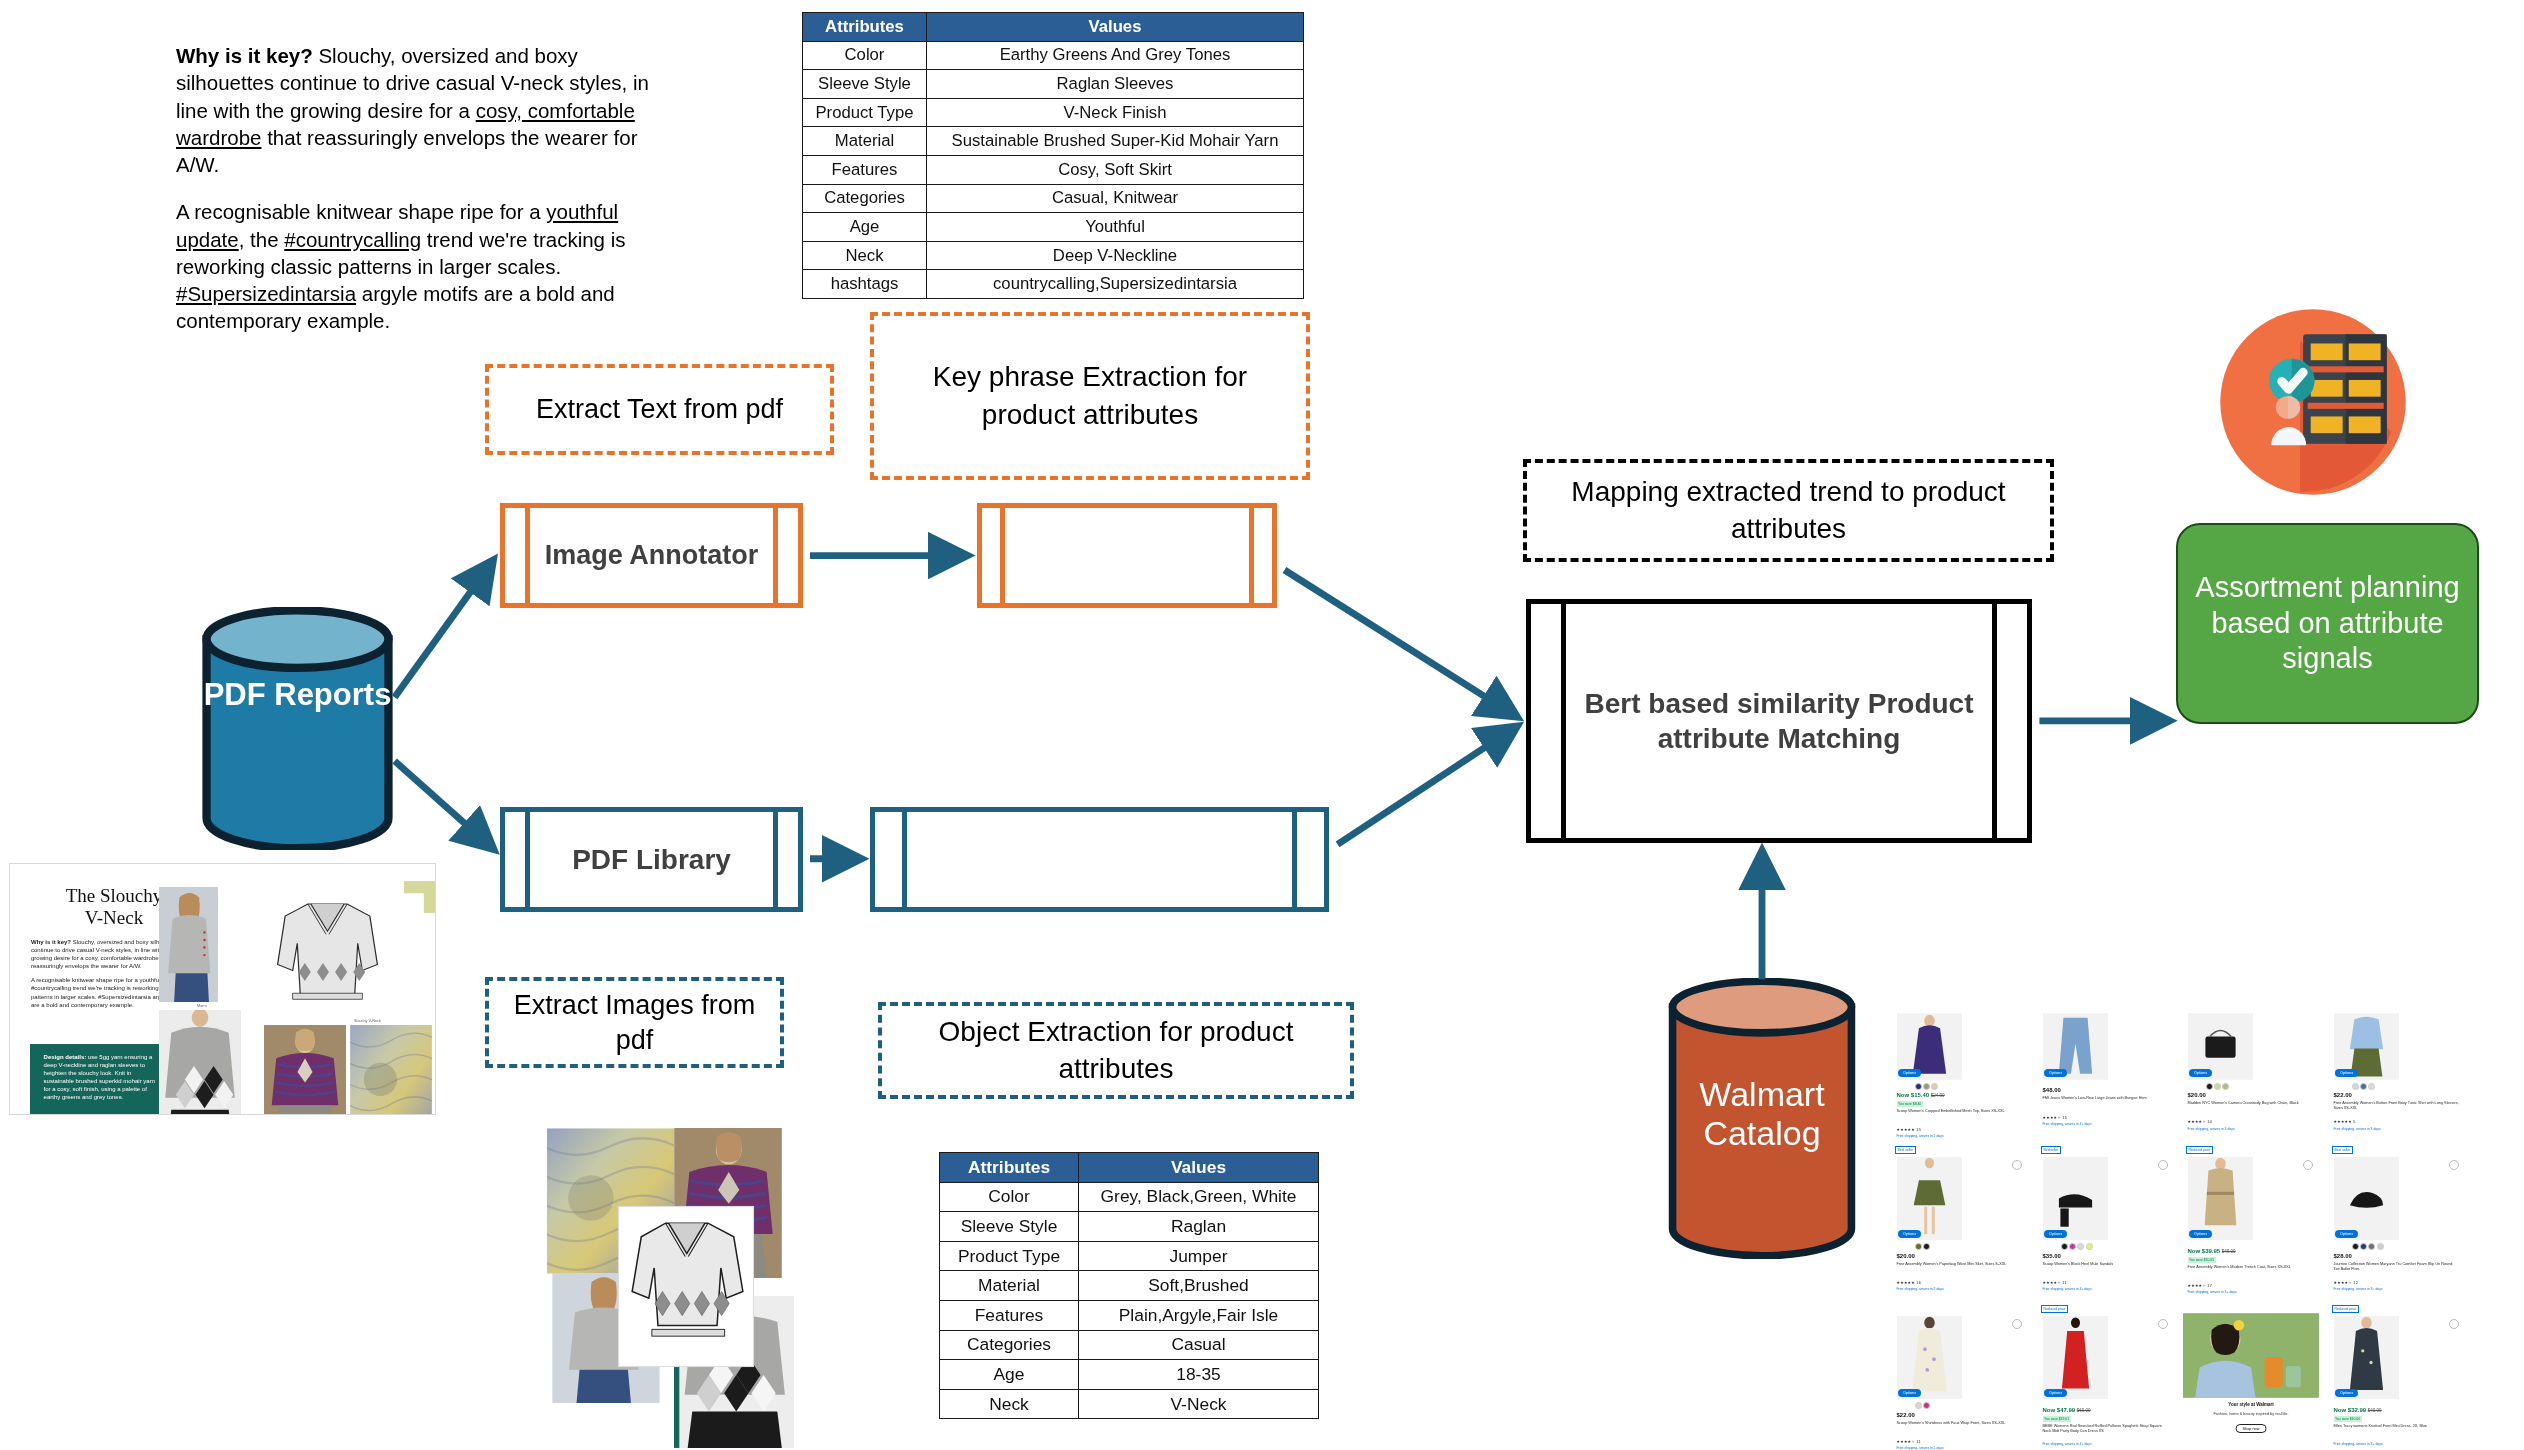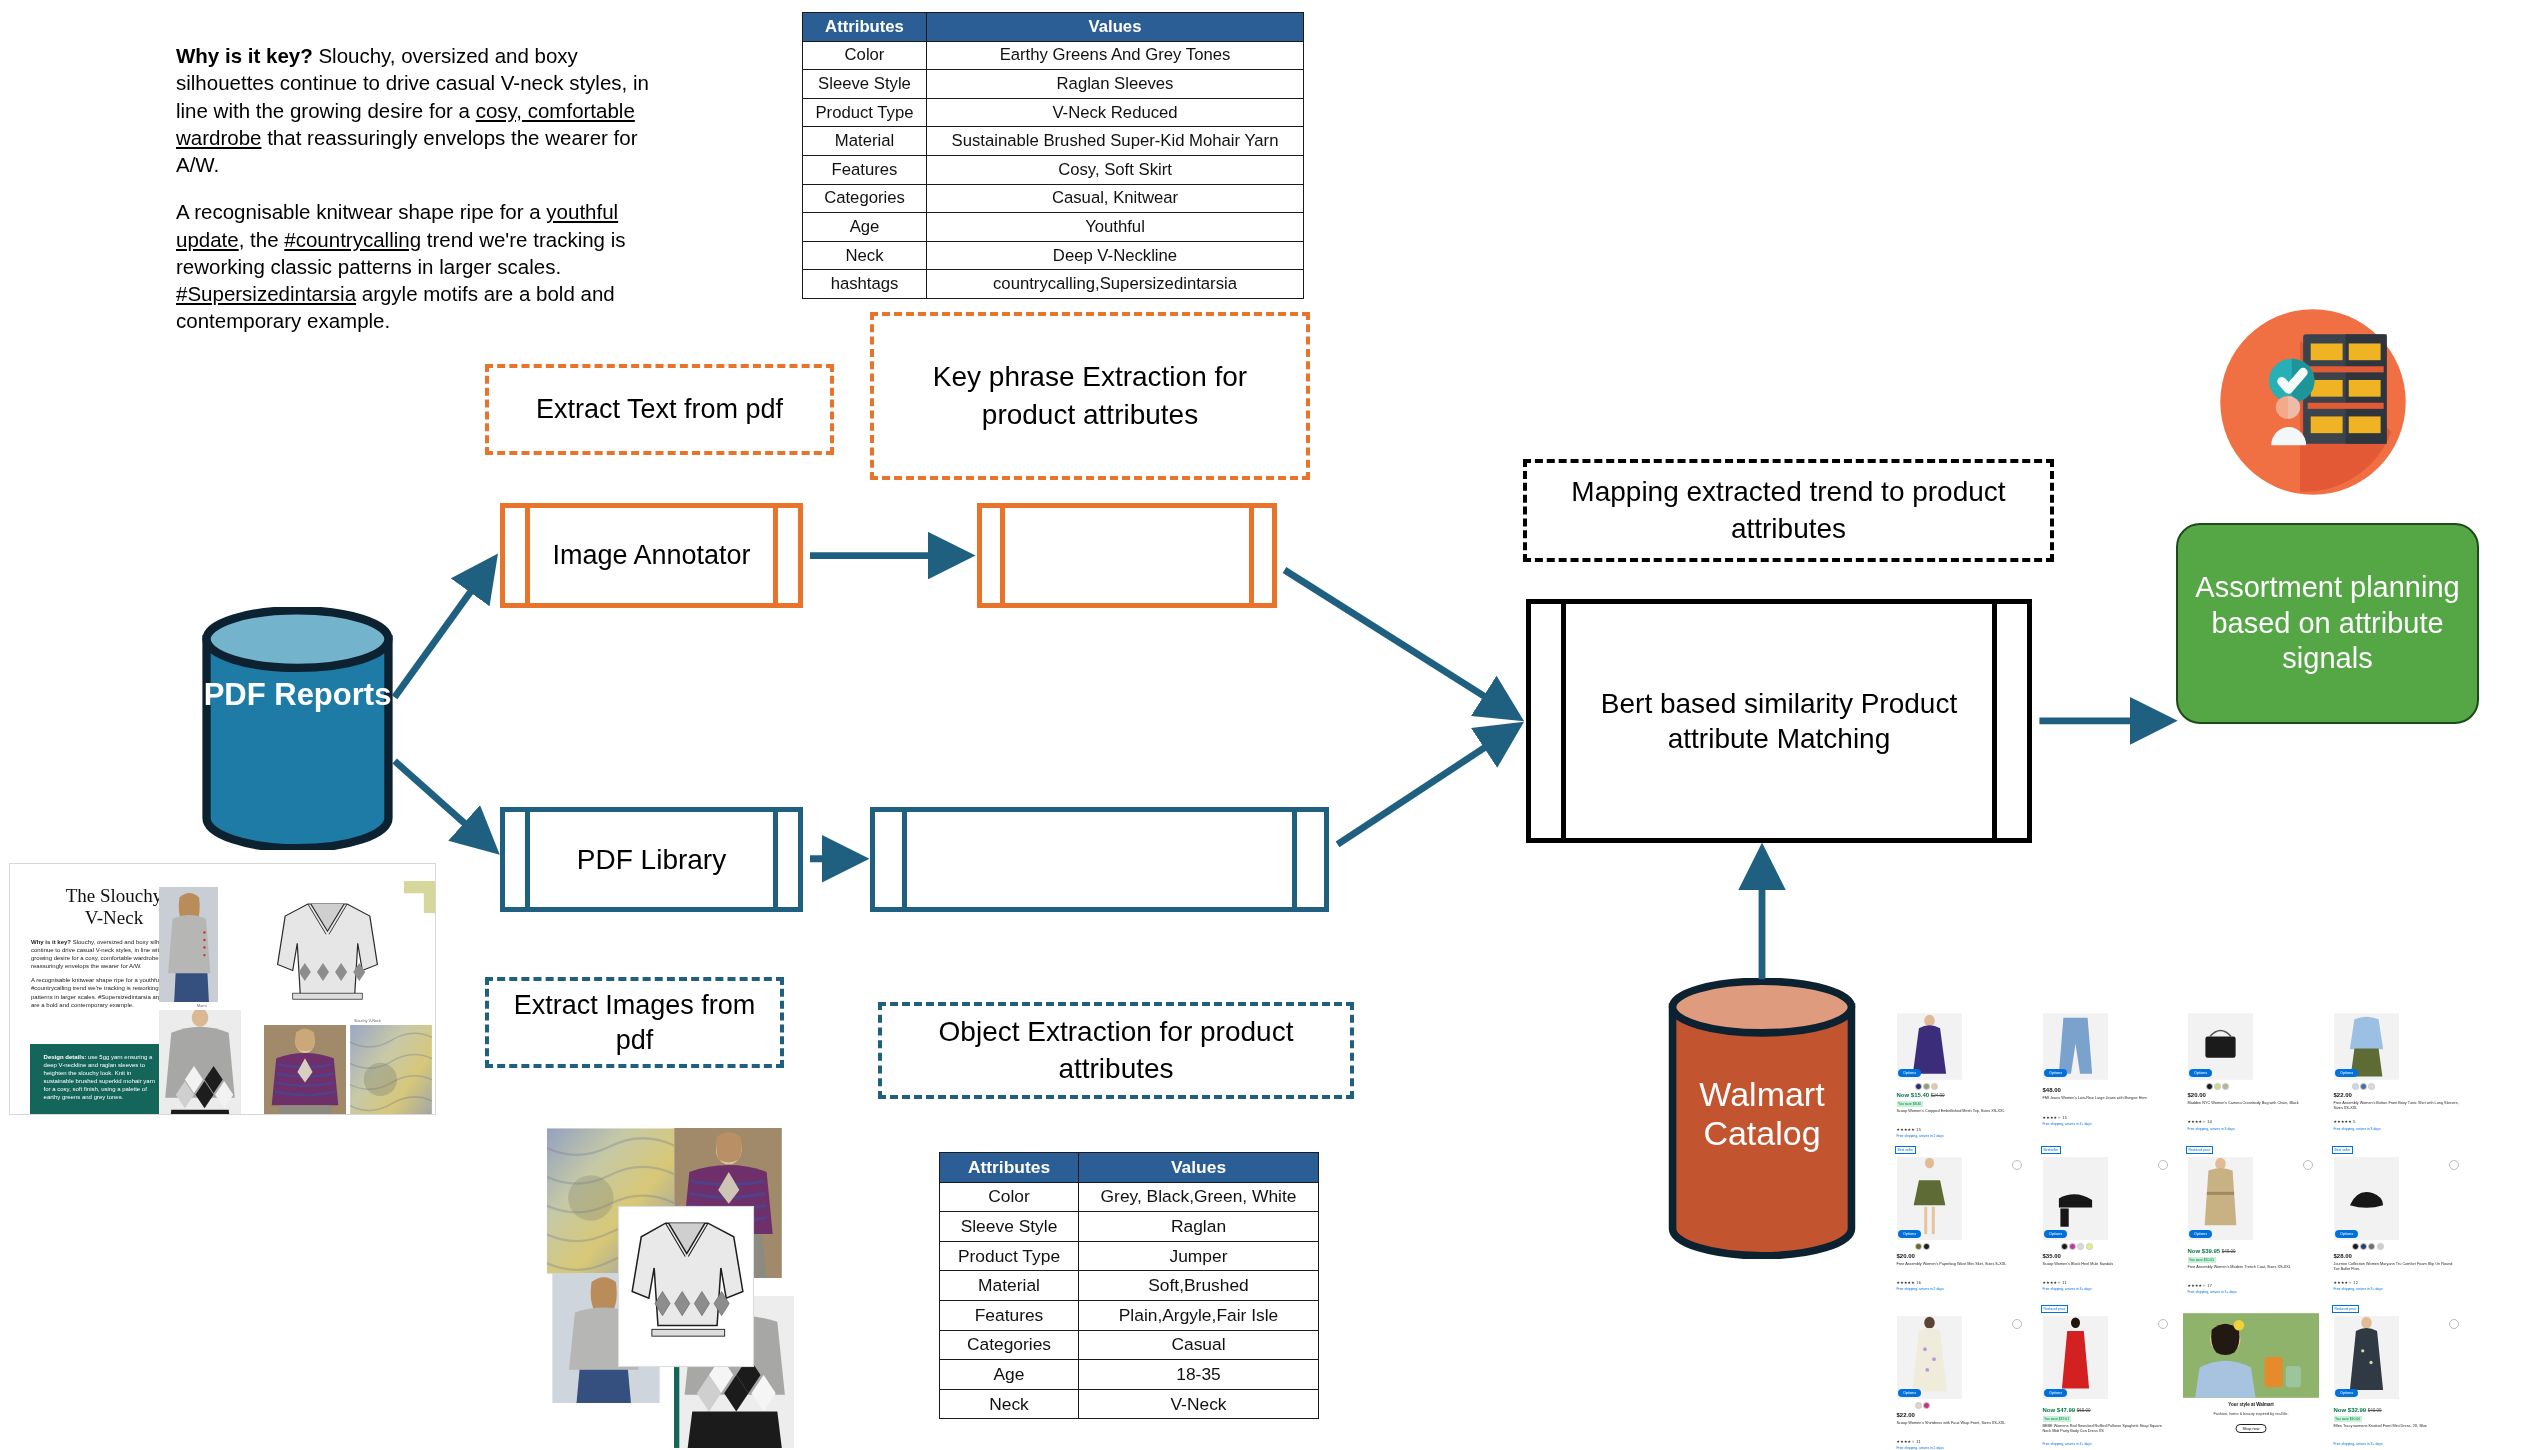--- a/index.html
+++ b/index.html
@@ -43,21 +43,21 @@
   }
   .dash-orange{border:4.5px dashed #E8742C;}
   .dash-blue{border:4.5px dashed #1F6080;}
   .dash-black{border:4.5px dashed #000000;}
 
   
   .procbox{box-sizing:border-box;position:absolute;background:#fff;}
   .procbox .inner{
     position:absolute;top:0;bottom:0;
     display:flex;align-items:center;justify-content:center;text-align:center;
-    color:#000000;line-height:1.12;
+    color:#404040;line-height:1.12;font-weight:bold;
   }
   .procbox .bar{position:absolute;top:0;bottom:0;width:0;}
   .p-orange{border:5.3px solid #E8742C;}
   .p-orange .bar{border-left:5.3px solid #E8742C;}
   .p-blue{border:5.3px solid #1F6080;}
   .p-blue .bar{border-left:5.3px solid #1F6080;}
   .p-black{border:5.3px solid #000000;}
   .p-black .bar{border-left:5.3px solid #000000;}
 
   
@@ -150,21 +150,21 @@
       <tr>
         <td class="c-attr">Color</td>
         <td class="c-val">Earthy Greens And Grey Tones</td>
       </tr>
       <tr>
         <td class="c-attr">Sleeve Style</td>
         <td class="c-val">Raglan Sleeves</td>
       </tr>
       <tr>
         <td class="c-attr">Product Type</td>
-        <td class="c-val">V-Neck Reduced</td>
+        <td class="c-val">V-Neck Finish</td>
       </tr>
       <tr>
         <td class="c-attr">Material</td>
         <td class="c-val">Sustainable Brushed Super-Kid Mohair Yarn</td>
       </tr>
       <tr>
         <td class="c-attr">Features</td>
         <td class="c-val">Cosy, Soft Skirt</td>
       </tr>
       <tr>

